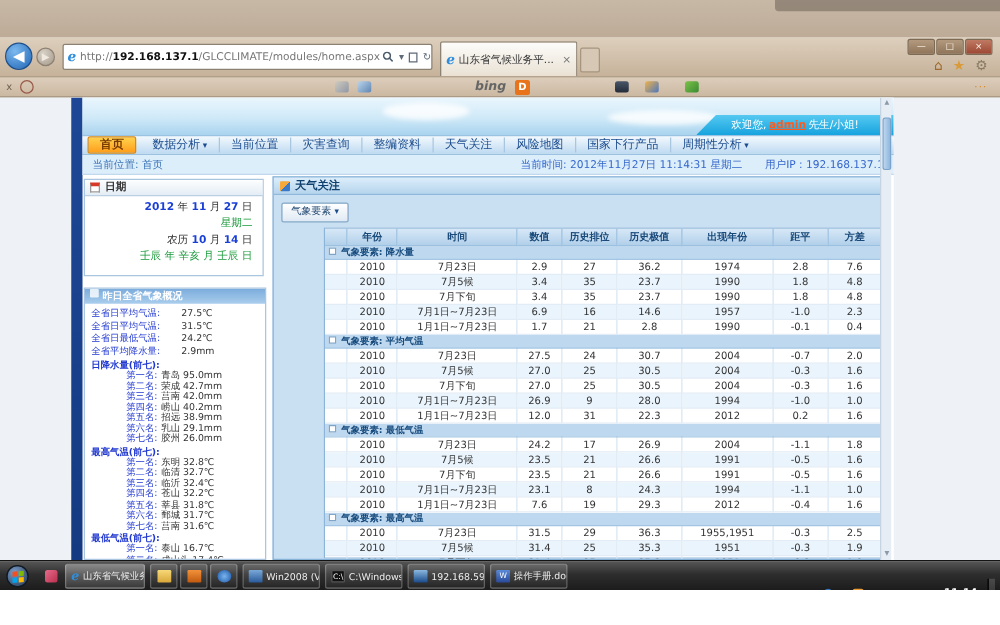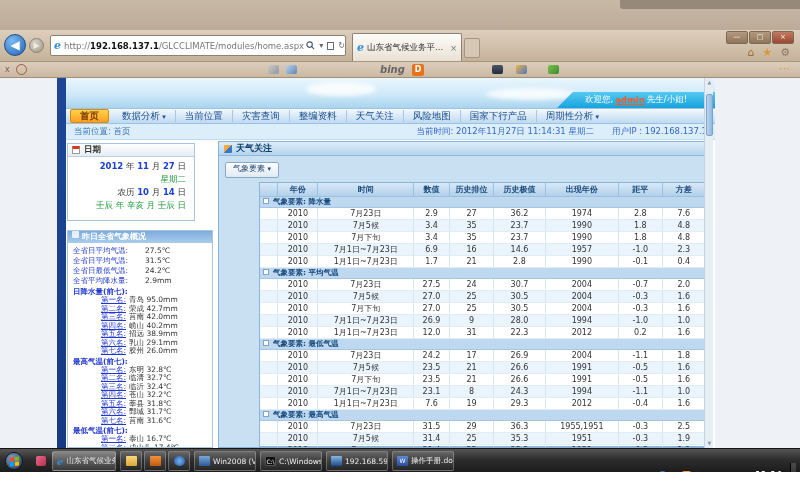--- a/index.html
+++ b/index.html
@@ -61,38 +61,38 @@
   .nav-item.active{background:linear-gradient(180deg,#ffd port);}
   .nav-item.active{background:linear-gradient(180deg,#ffd24d,#ff9e1c);border:1px solid #d98a10;border-radius:2px;
     color:#7a3c00;font-weight:bold;height:14px;line-height:12px;margin-right:4px;}
   .caret{font-size:7px;color:#1b4c8e;}
   #crumb{left:9px;top:46px;right:0;height:16px;background:#ddeefb;border-bottom:1px solid #c2d8ec;
     display:flex;align-items:center;font-size:8.5px;color:#3a74b8;padding:0 8px;}
   #crumb .right{margin-left:auto;display:flex;gap:18px;color:#3366cc;}
 
   
   #sidebar{left:10px;top:65px;width:146px;bottom:0;}
-  #cal-panel{left:0;top:0;width:128px;height:78px;border:1px solid #a9c5e0;background:#fff;}
+  #cal-panel{left:0;top:0;width:144px;height:78px;border:1px solid #a9c5e0;background:#fff;}
   .panel-head-light{height:13px;background:linear-gradient(180deg,#fdfefe,#e4edf5);border-bottom:1px solid #bcd0e4;
     display:flex;align-items:center;padding:0 4px;font-size:8.5px;color:#333;font-weight:bold;}
   .cal-ic{width:8px;height:8px;border:1px solid #999;background:#fff;border-top:3px solid #d83a2a;margin-right:4px;}
   #cal-body{padding:3px 8px 0 0;text-align:right;font-size:8.5px;color:#333;line-height:13px;}
   #cal-body .num{color:#1a3fd6;font-weight:bold;}
   .green{color:#1a9a3a;}
   #wx-panel{left:0;top:87px;width:146px;bottom:0;border:1px solid #a9c5e0;background:#fff;overflow:hidden;}
   #wx-head{height:12px;background:linear-gradient(180deg,#7cacdc,#a9cdec);display:flex;align-items:flex-start;
     padding:0 4px;font-size:8px;color:#fff;font-weight:bold;}
   .wx-ic{width:7px;height:7px;background:#fff;border-radius:1px;margin-right:3px;opacity:.8;}
   #stats{padding-top:3px;}
   .stat-row{display:flex;font-size:7.5px;line-height:10px;padding-left:5px;}
   .stat-label{color:#2038d0;width:72px;}
   .stat-value{color:#333;}
   .sec-title{font-size:7.5px;line-height:9px;color:#2038d0;font-weight:bold;padding-left:5px;margin-top:1px;}
   .rank-row{display:flex;font-size:7.5px;line-height:8.5px;}
-  .rank-label{color:#2038d0;width:58px;text-align:right;text-decoration:underline;}
+  .rank-label{color:#2038d0;width:58px;text-align:right;}
   .rank-text{color:#333;margin-left:3px;}
 
   
   #main{left:161px;top:63px;width:494px;bottom:0;border:1px solid #86b2d8;background:#c9dff2;overflow:hidden;}
   #main-head{height:14px;background:linear-gradient(180deg,#ddeefb,#b5d4ec);border-bottom:1px solid #8fb8dc;
     display:flex;align-items:center;padding:0 5px;font-size:9px;font-weight:bold;color:#10406e;}
   .mh-ic{width:8px;height:8px;margin-right:4px;background:linear-gradient(135deg,#f6a83a 50%,#3a78c8 50%);border-radius:1px;}
   #elem-btn{left:6px;top:20px;height:16px;padding:0 7px;background:linear-gradient(180deg,#fff,#dfe9f4);
     border:1px solid #88aac8;border-radius:2px;font-size:8px;color:#234a72;line-height:12px;}
   #ttable-wrap{left:4px;top:40px;right:4px;bottom:0;background:#fff;border:1px solid #8cb4d8;margin-left:36px;}

